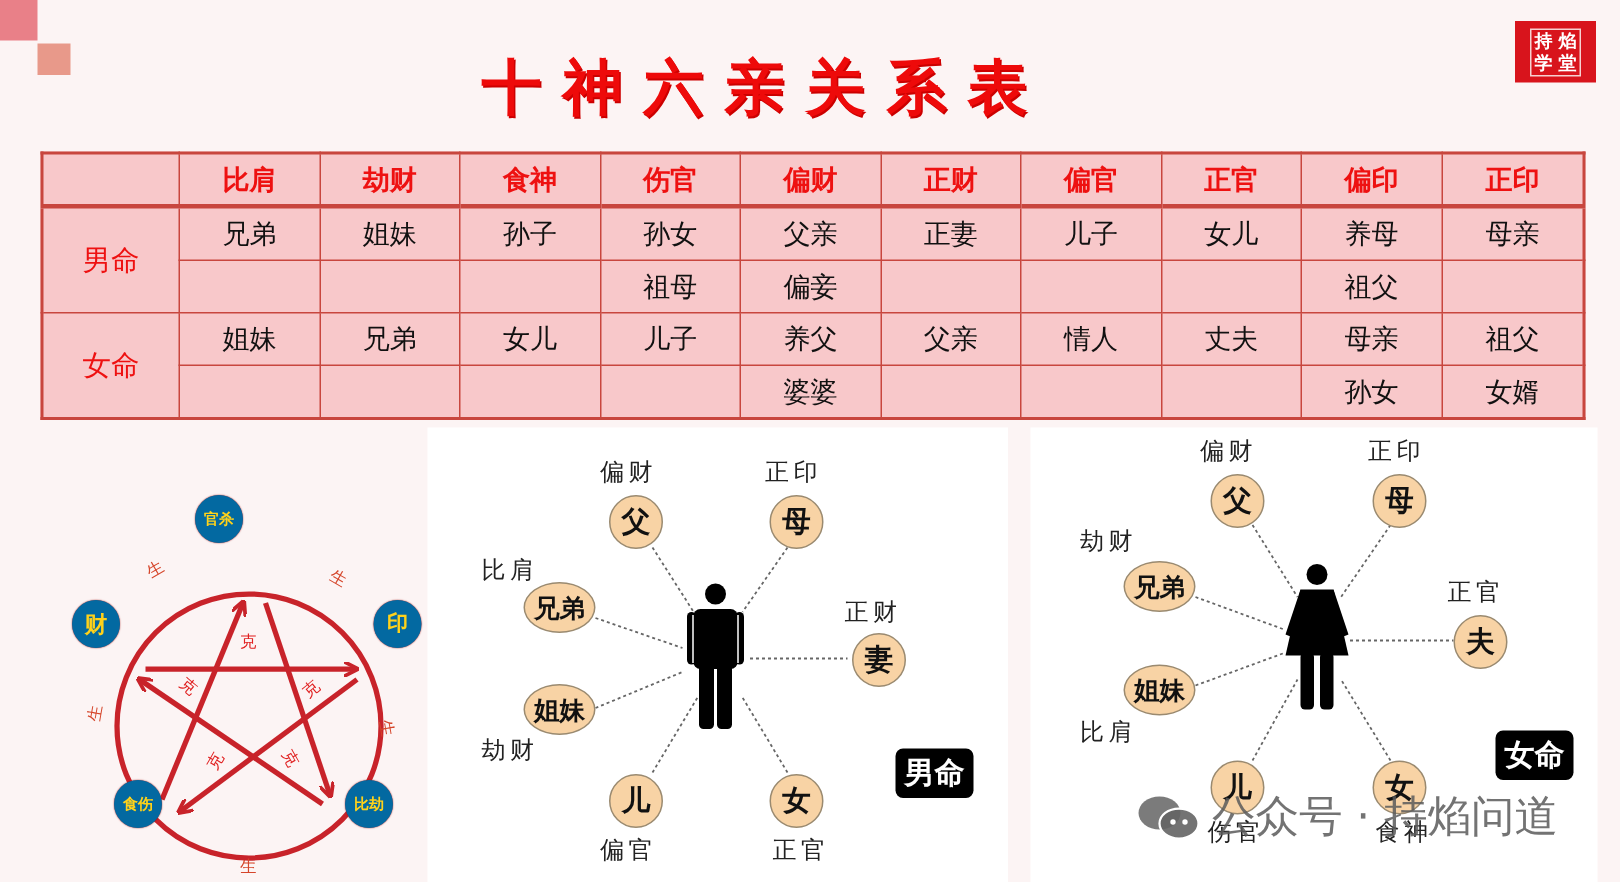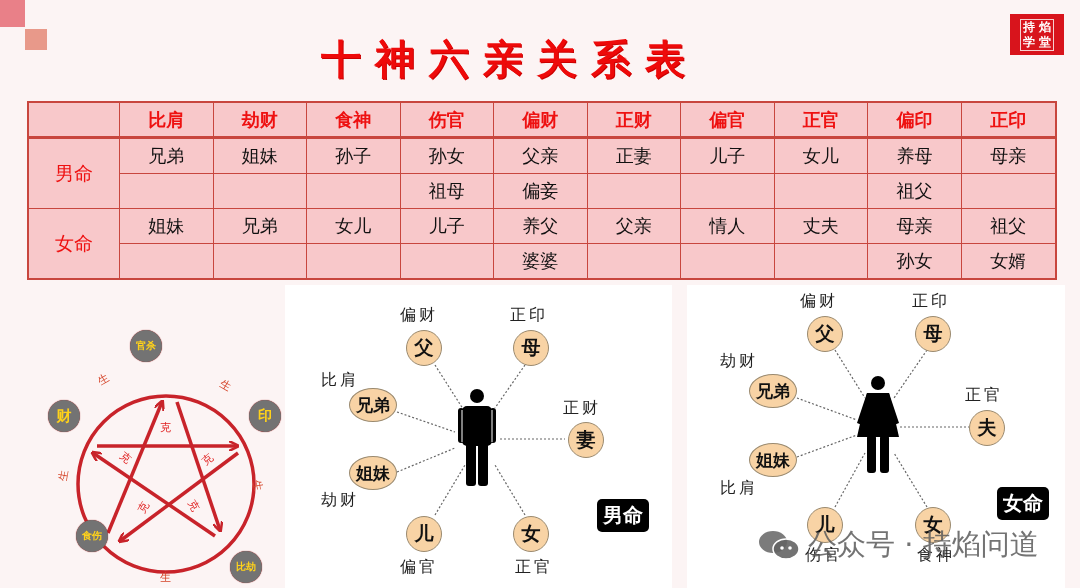--- a/index.html
+++ b/index.html
@@ -53,21 +53,21 @@
     position:absolute; background:#000; color:#fff; font-weight:bold;
     font-family:"DejaVu Sans", sans-serif; font-size:20px; border-radius:5px;
     padding:3px 6px; letter-spacing:0;
   }
   .watermark {
     position:absolute; left:758px; top:525px; display:flex; align-items:center; gap:8px;
     font-family:"DejaVu Sans", sans-serif; font-size:29px; color:rgba(90,90,90,0.85);
   }
   .wm-icon { width:42px; height:32px; position:relative; }
   .penta-node {
-    position:absolute; border-radius:50%; background:#737373; color:#ffd21a;
+    position:absolute; border-radius:50%; background:#0369a1; color:#ffd21a;
     display:flex; align-items:center; justify-content:center; font-weight:bold;
     font-family:"DejaVu Sans", sans-serif; box-shadow:0 0 1px #900;
   }
   .penta-lbl { position:absolute; font-size:11px; color:#d5452a; }
 </style>
 </head>
 <body>
 
 <div class="deco-sq1"></div>
 <div class="deco-sq2"></div>
@@ -161,21 +161,21 @@
     <circle cx="126" cy="164" r="88" fill="none" stroke="#c8232a" stroke-width="3.5"></circle>
 
     <line x1="57" y1="126" x2="197" y2="126" stroke="#c8232a" stroke-width="3.5" marker-end="url(#arr)"></line>
     <line x1="137" y1="82" x2="180" y2="210" stroke="#c8232a" stroke-width="3.5" marker-end="url(#arr)"></line>
     <line x1="198" y1="133" x2="80" y2="221" stroke="#c8232a" stroke-width="3.5" marker-end="url(#arr)"></line>
     <line x1="68" y1="213" x2="122" y2="82" stroke="#c8232a" stroke-width="3.5" marker-end="url(#arr)"></line>
     <line x1="175" y1="216" x2="53" y2="133" stroke="#c8232a" stroke-width="3.5" marker-end="url(#arr)"></line>
   </svg>
   <div class="penta-node" style="left:90px;top:10px;width:32px;height:32px;font-size:10px;">官杀</div>
   <div class="penta-node" style="left:209px;top:80px;width:32px;height:32px;font-size:14px;">印</div>
-  <div class="penta-node" style="left:190px;top:200px;width:32px;height:32px;font-size:10px;margin-top:31px;">比劫</div>
+  <div class="penta-node" style="left:190px;top:200px;width:32px;height:32px;font-size:10px;">比劫</div>
   <div class="penta-node" style="left:36px;top:200px;width:32px;height:32px;font-size:10px;">食伤</div>
   <div class="penta-node" style="left:8px;top:80px;width:32px;height:32px;font-size:15px;">财</div>
 
   <span class="penta-lbl" style="left:58px;top:52px;transform:rotate(-30deg);">生</span>
   <span class="penta-lbl" style="left:180px;top:58px;transform:rotate(30deg);">生</span>
   <span class="penta-lbl" style="left:212px;top:158px;transform:rotate(80deg);">生</span>
   <span class="penta-lbl" style="left:120px;top:250px;">生</span>
   <span class="penta-lbl" style="left:18px;top:148px;transform:rotate(-80deg);">生</span>
 
   <span class="penta-lbl" style="left:120px;top:100px;color:#e02020;">克</span>

